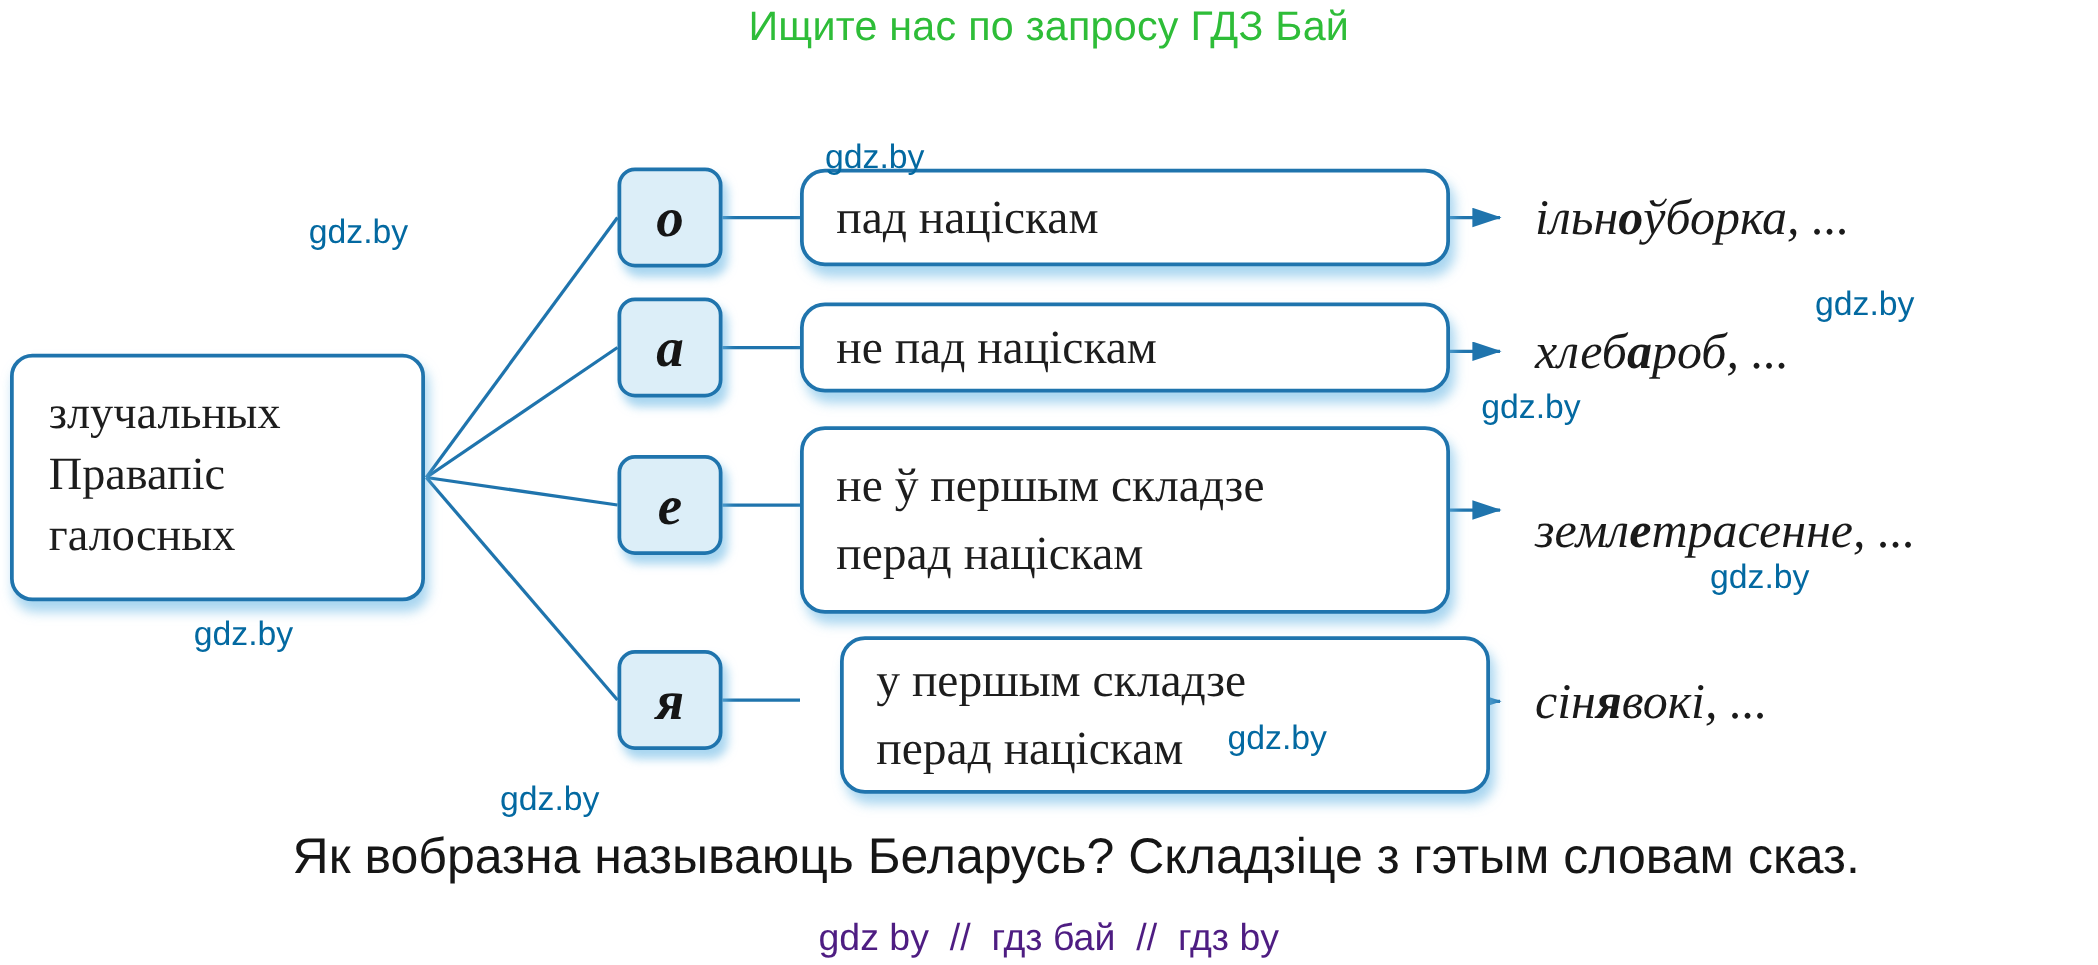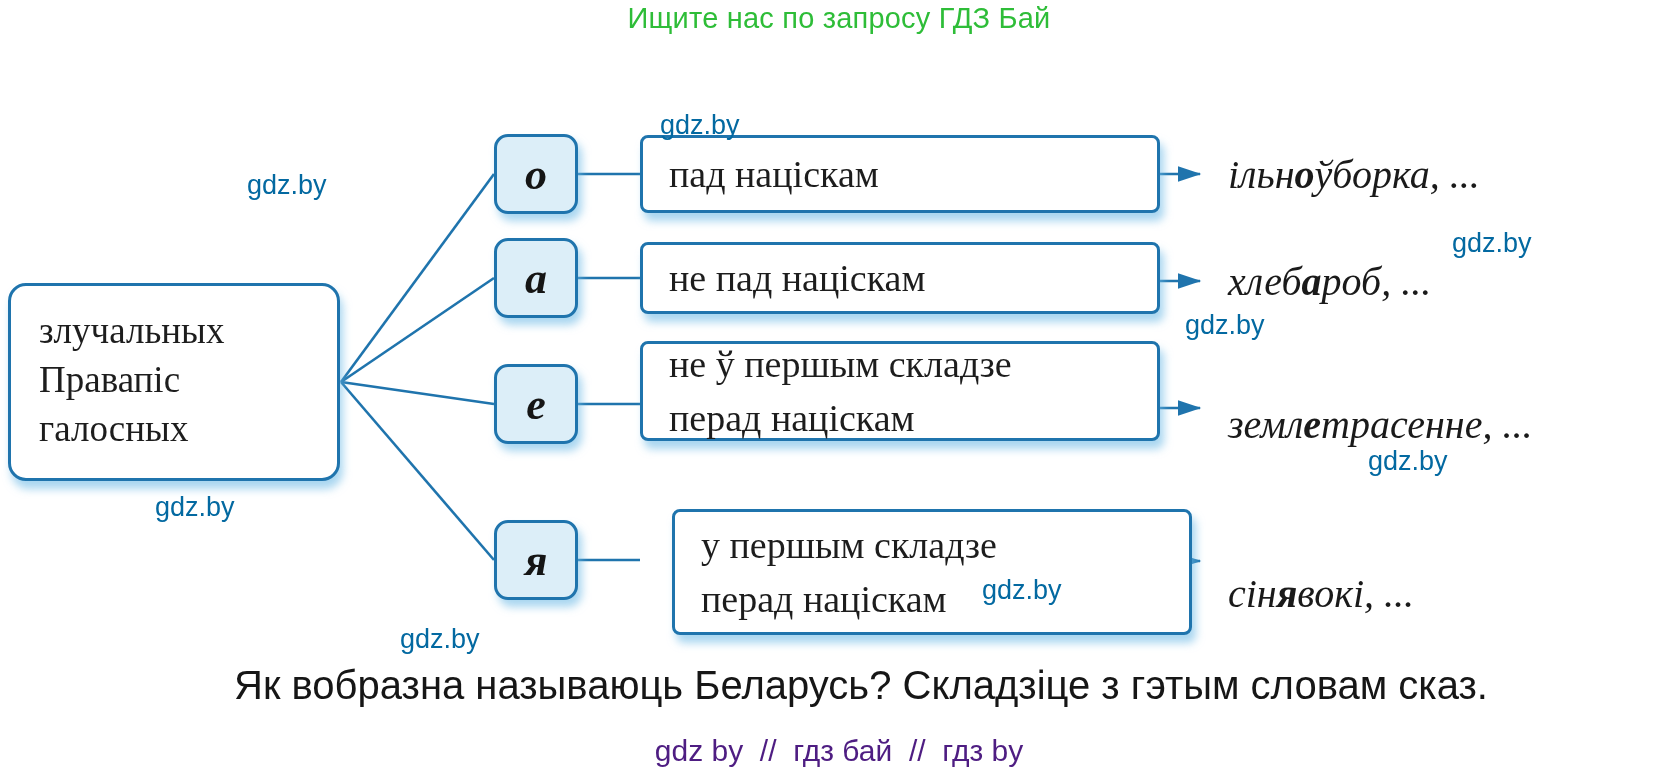--- a/index.html
+++ b/index.html
@@ -3,21 +3,21 @@
 <meta charset="utf-8">
 <style>
   html,body{margin:0;padding:0;background:#fff;}
   #page{
     position:relative;width:1678px;height:772px;background:#ffffff;
     font-family:"Liberation Sans",sans-serif;overflow:hidden;
   }
   
   .header-wm{
     position:absolute;top:2px;left:0;width:100%;text-align:center;
-    font-size:29px;color:#2ebd38;letter-spacing:.2px;
+    font-size:33px;color:#2ebd38;letter-spacing:.2px;
   }
   .footer-wm{
     position:absolute;top:734px;left:0;width:100%;text-align:center;
     font-size:30px;color:#4e1d82;white-space:pre;
   }
   
   .exercise-line{
     position:absolute;top:50px;left:95px;font-size:40px;color:#161616;
     white-space:nowrap;
   }
@@ -33,21 +33,21 @@
   .letterbox{
     position:absolute;left:494px;width:84px;height:80px;box-sizing:border-box;
     border:3px solid #1f74ad;border-radius:14px;background:#dceef8;
     box-shadow:4px 7px 8px rgba(112,186,230,.6);
     display:flex;align-items:center;justify-content:center;
     font-family:"Liberation Serif",serif;font-style:italic;font-weight:bold;
     font-size:44px;color:#151515;
   }
   .condbox{
     position:absolute;left:640px;width:520px;box-sizing:border-box;
-    border:3px solid #1f74ad;border-radius:8px;background:#fff;
+    border:3px solid #1f74ad;border-radius:20px;background:#fff;
     box-shadow:4px 8px 9px rgba(112,186,230,.6);
     font-family:"Liberation Serif",serif;font-size:38px;color:#1d1d1d;
     display:flex;flex-direction:column;justify-content:center;
     padding-left:26px;line-height:54px;
   }
   .example{
     position:absolute;left:1228px;transform:translateY(-50%);
     font-family:"Liberation Serif",serif;font-style:italic;font-size:40px;
     color:#1a1a1a;white-space:nowrap;
   }
@@ -106,33 +106,33 @@
   <div class="letterbox" style="top:238px;">а</div>
   <div class="letterbox" style="top:364px;">е</div>
   <div class="letterbox" style="top:520px;">я</div>
 
   <div class="condbox" style="top:135px;height:78px;">
     <div>пад націскам</div>
   </div>
   <div class="condbox" style="top:242px;height:72px;">
     <div>не пад націскам</div>
   </div>
-  <div class="condbox" style="top:341px;height:100px;">
+  <div class="condbox" style="top:341px;height:150px;">
     <div>не ў першым складзе</div>
     <div>перад націскам</div>
   </div>
   <div class="condbox" style="top:509px;height:126px;margin-left:32px;">
     <div>у першым складзе</div>
     <div>перад націскам</div>
   </div>
 
   <div class="example" style="top:174px;"><span>ільн</span><b>о</b><span>ўборка, ...</span></div>
   <div class="example" style="top:281px;"><span>хлеб</span><b>а</b><span>роб, ...</span></div>
   <div class="example" style="top:424px;"><span>земл</span><b>е</b><span>трасенне, ...</span></div>
-  <div class="example" style="top:593px;text-align:right;"><span>сін</span><b>я</b><span>вокі, ...</span></div>
+  <div class="example" style="top:561px;text-align:right;"><span>сін</span><b>я</b><span>вокі, ...</span></div>
 
   <div class="wm" style="left:247px;top:170px;">gdz.by</div>
   <div class="wm" style="left:660px;top:110px;">gdz.by</div>
   <div class="wm" style="left:1452px;top:228px;">gdz.by</div>
   <div class="wm" style="left:1185px;top:310px;">gdz.by</div>
   <div class="wm" style="left:1368px;top:446px;">gdz.by</div>
   <div class="wm" style="left:982px;top:575px;">gdz.by</div>
   <div class="wm" style="left:155px;top:492px;">gdz.by</div>
   <div class="wm" style="left:400px;top:624px;">gdz.by</div>
 

